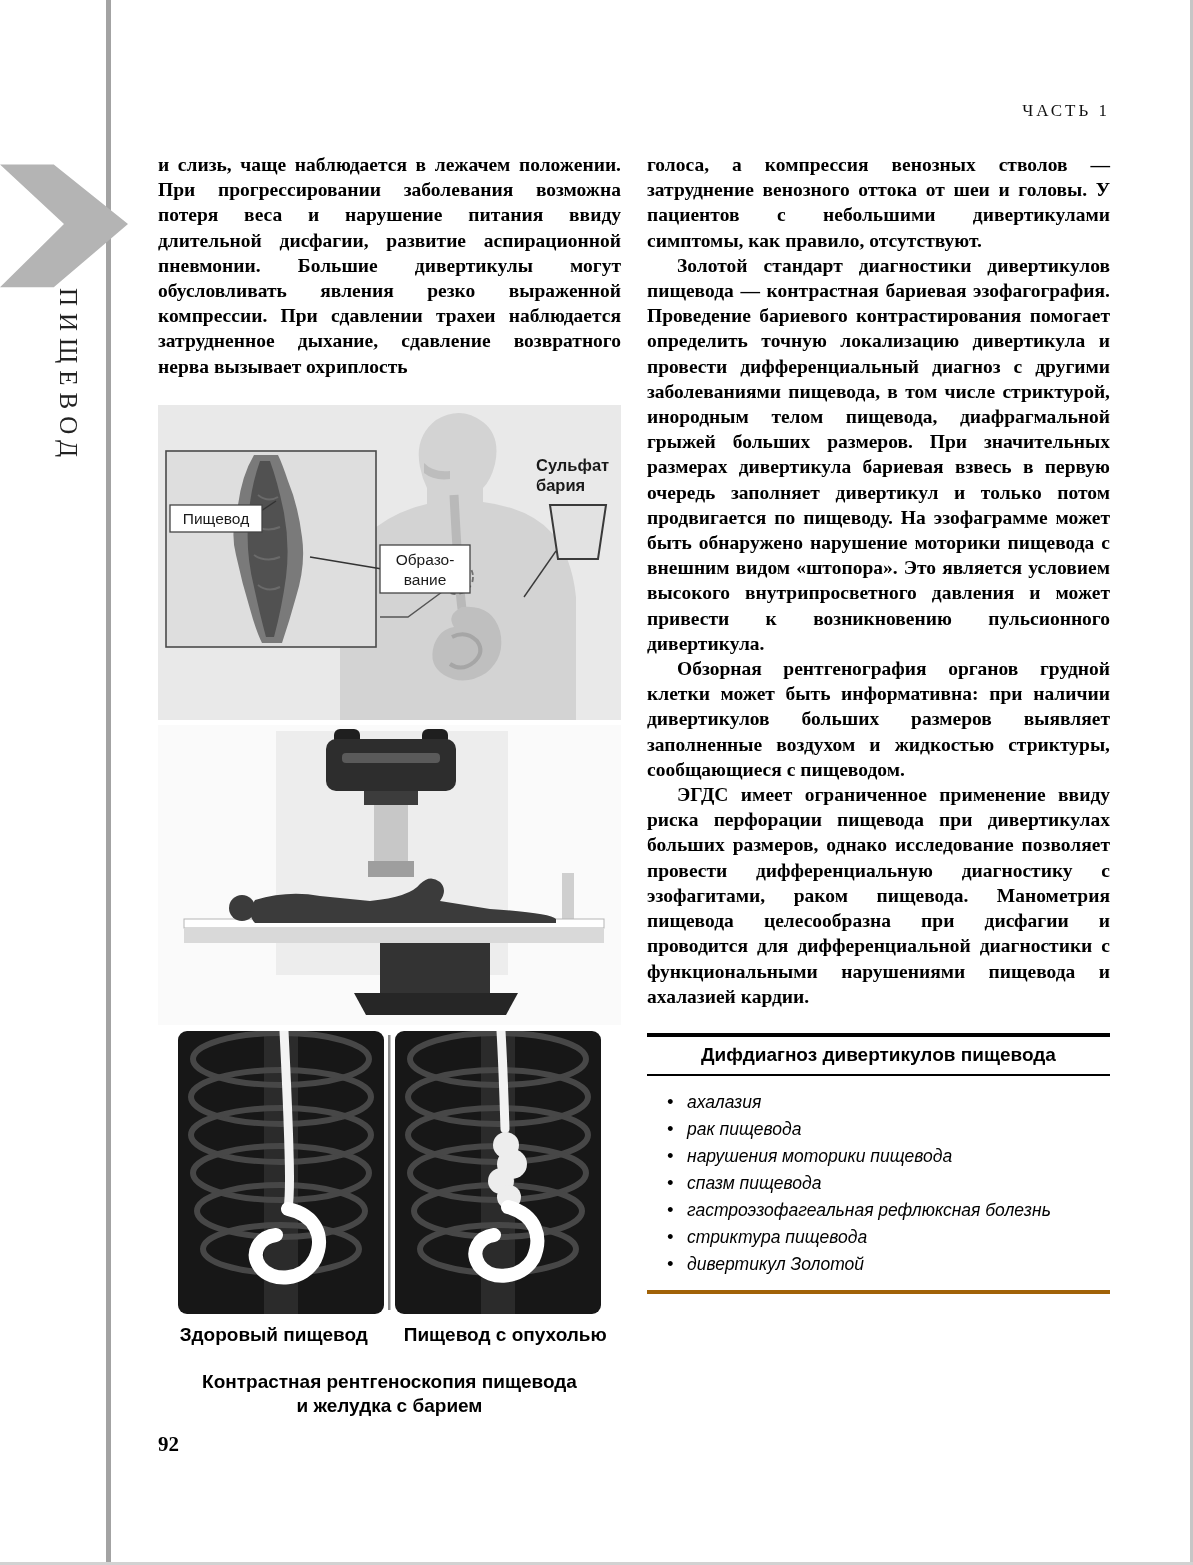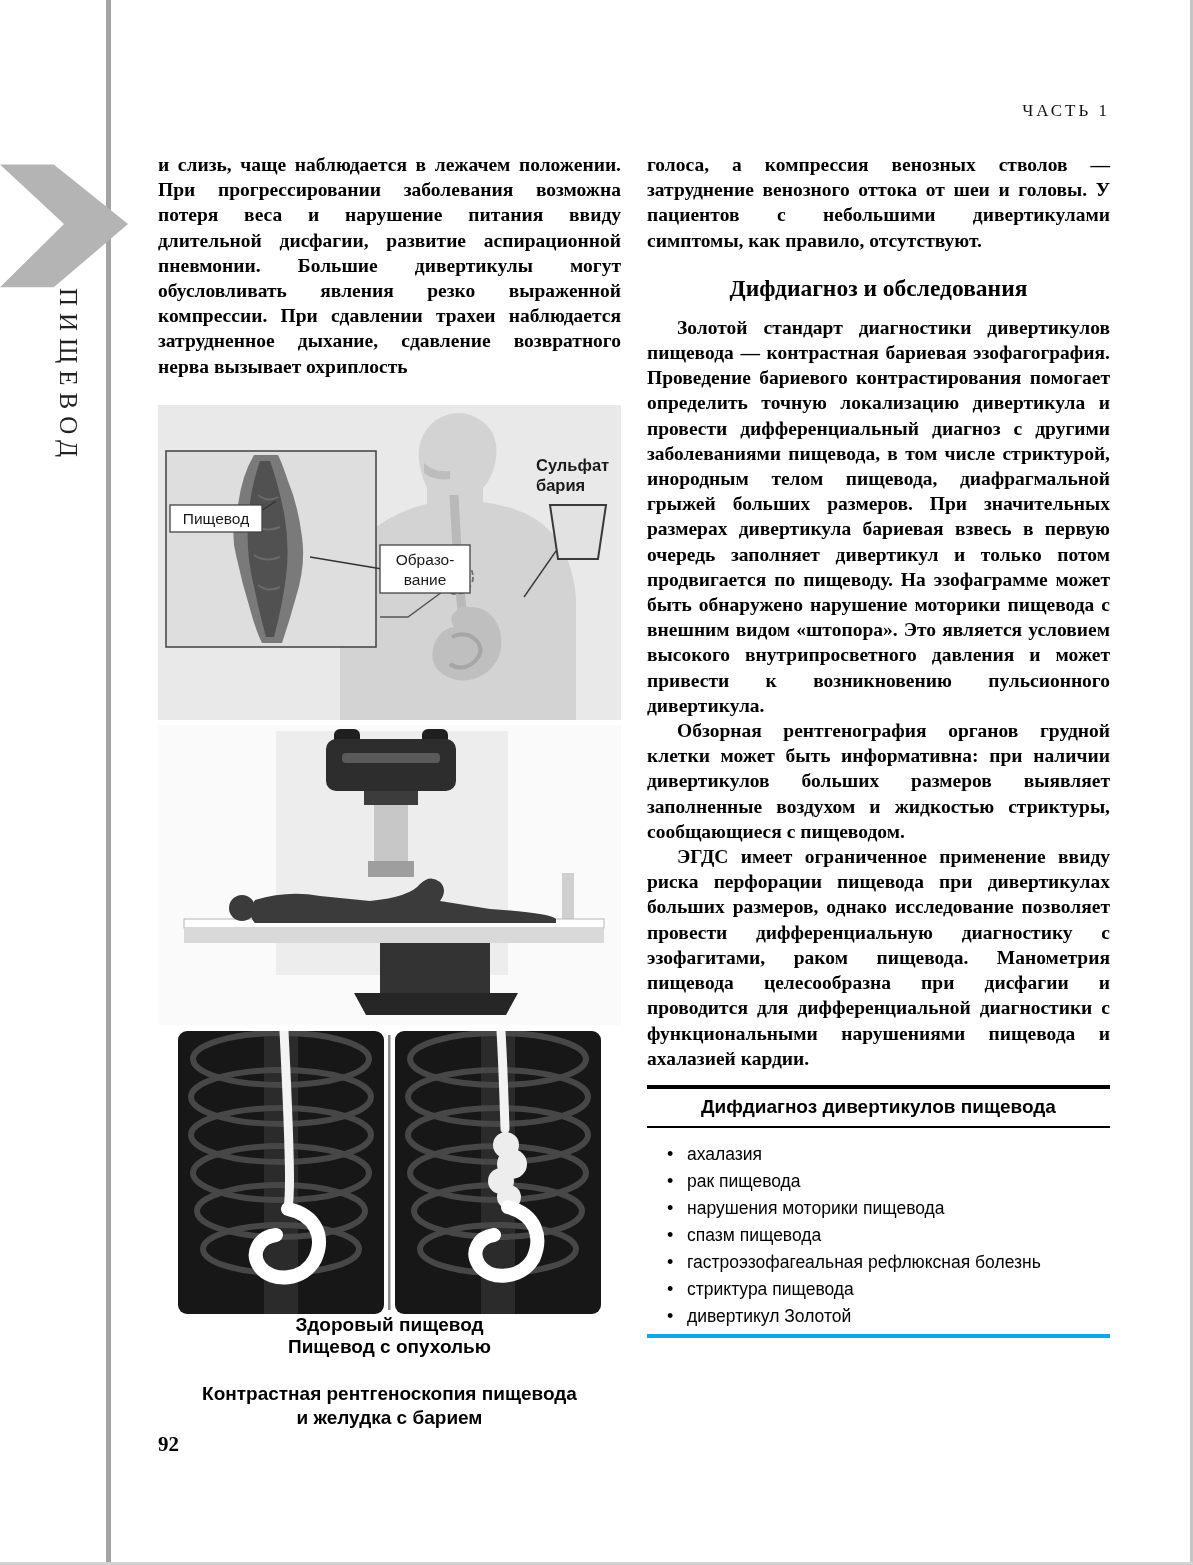--- a/index.html
+++ b/index.html
@@ -32,35 +32,35 @@
 
   .body { font-size:19.5px; line-height:25.2px; text-align:justify; font-weight:bold; }
   .indent { text-indent:30px; }
   .subhead { font-size:23.5px; font-weight:bold; text-align:center; margin:22px 0 13px; }
 
   figure { margin:0; }
   .fig1 { margin-top:26px; } .fig2 { margin-top:5px; } .fig3 { margin-top:6px; }
   .fig svg { display:block; width:463px; }
 
   .xray-labels {
-    display:flex; 
-    font-family:"Liberation Sans", sans-serif; font-weight:bold; font-size:19px;flex-direction:column;
+    display:flex; margin-top:10px;
+    font-family:"Liberation Sans", sans-serif; font-weight:bold; font-size:19px;
   }
   .xray-labels span { flex:1; text-align:center; }
   .fig-caption {
     margin-top:24px; text-align:center; font-family:"Liberation Sans", sans-serif;
     font-weight:bold; font-size:19px; line-height:24px;
   }
 
-  .diffbox { margin-top:14px; border-top:4px solid #000; border-bottom:4px solid #0ea5e9; }
+  .diffbox { margin-top:24px; border-top:4px solid #000; border-bottom:4px solid #a16207; }
   .diffbox-title {
     text-align:center; font-family:"Liberation Sans", sans-serif; font-weight:bold;
     font-size:19px; padding:7px 0 8px; border-bottom:2px solid #000;
   }
-  .diffbox ul { list-style:none; padding:9px 8px 1px 18px; }
+  .diffbox ul { list-style:none; padding:9px 8px 9px 18px;font-style:italic; }
   .diffbox li {
     position:relative; padding-left:22px; margin:7px 0;
     font-family:"Liberation Sans", sans-serif; font-size:17.5px; line-height:20px;
   }
   .diffbox li::before { content:"•"; position:absolute; left:2px; top:0; font-size:18px; }
 
   svg text { font-family:"Liberation Sans", sans-serif; fill:#1a1a1a; }
 </style>
 </head>
 <body>
@@ -210,21 +210,20 @@
       </div>
       <figcaption class="fig-caption">
         <div>Контрастная рентгеноскопия пищевода</div>
         <div>и желудка с барием</div>
       </figcaption>
     </figure>
   </div>
 
   <div class="col col-right">
     <p class="body">голоса, а компрессия венозных стволов — затруднение венозного оттока от шеи и головы. У пациентов с небольшими дивертикулами симптомы, как правило, отсутствуют.</p>
-    <h2 class="subhead">Дифдиагноз и обследования</h2>
     <p class="body indent">Золотой стандарт диагностики дивертикулов пищевода — контрастная бариевая эзофагография. Проведение бариевого контрастирования помогает определить точную локализацию дивертикула и провести дифференциальный диагноз с другими заболеваниями пищевода, в том числе стриктурой, инородным телом пищевода, диафрагмальной грыжей больших размеров. При значительных размерах дивертикула бариевая взвесь в первую очередь заполняет дивертикул и только потом продвигается по пищеводу. На эзофаграмме может быть обнаружено нарушение моторики пищевода с внешним видом «штопора». Это является условием высокого внутрипросветного давления и может привести к возникновению пульсионного дивертикула.</p>
     <p class="body indent">Обзорная рентгенография органов грудной клетки может быть информативна: при наличии дивертикулов больших размеров выявляет заполненные воздухом и жидкостью стриктуры, сообщающиеся с пищеводом.</p>
     <p class="body indent">ЭГДС имеет ограниченное применение ввиду риска перфорации пищевода при дивертикулах больших размеров, однако исследование позволяет провести дифференциальную диагностику с эзофагитами, раком пищевода. Манометрия пищевода целесообразна при дисфагии и проводится для дифференциальной диагностики с функциональными нарушениями пищевода и ахалазией кардии.</p>
 
     <div class="diffbox">
       <div class="diffbox-title">Дифдиагноз дивертикулов пищевода</div>
       <ul>
         <li>ахалазия</li>
         <li>рак пищевода</li>
         <li>нарушения моторики пищевода</li>

